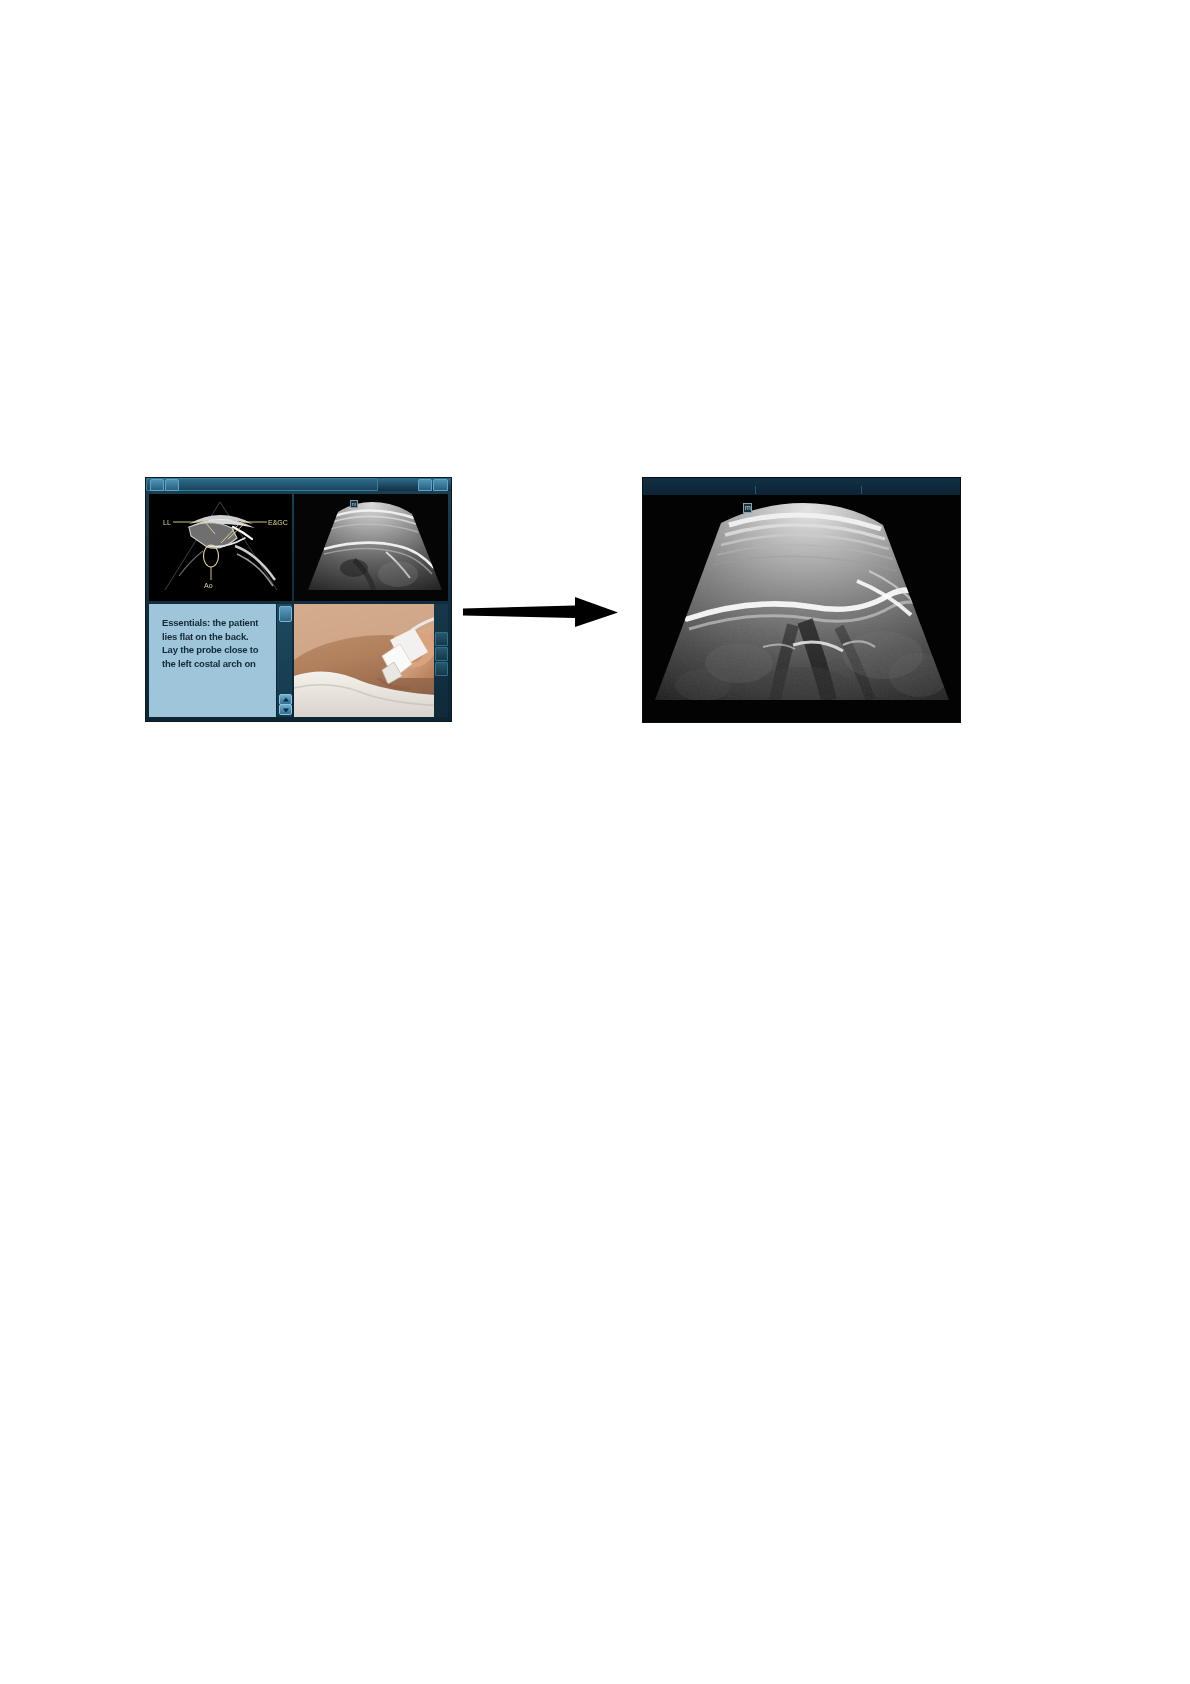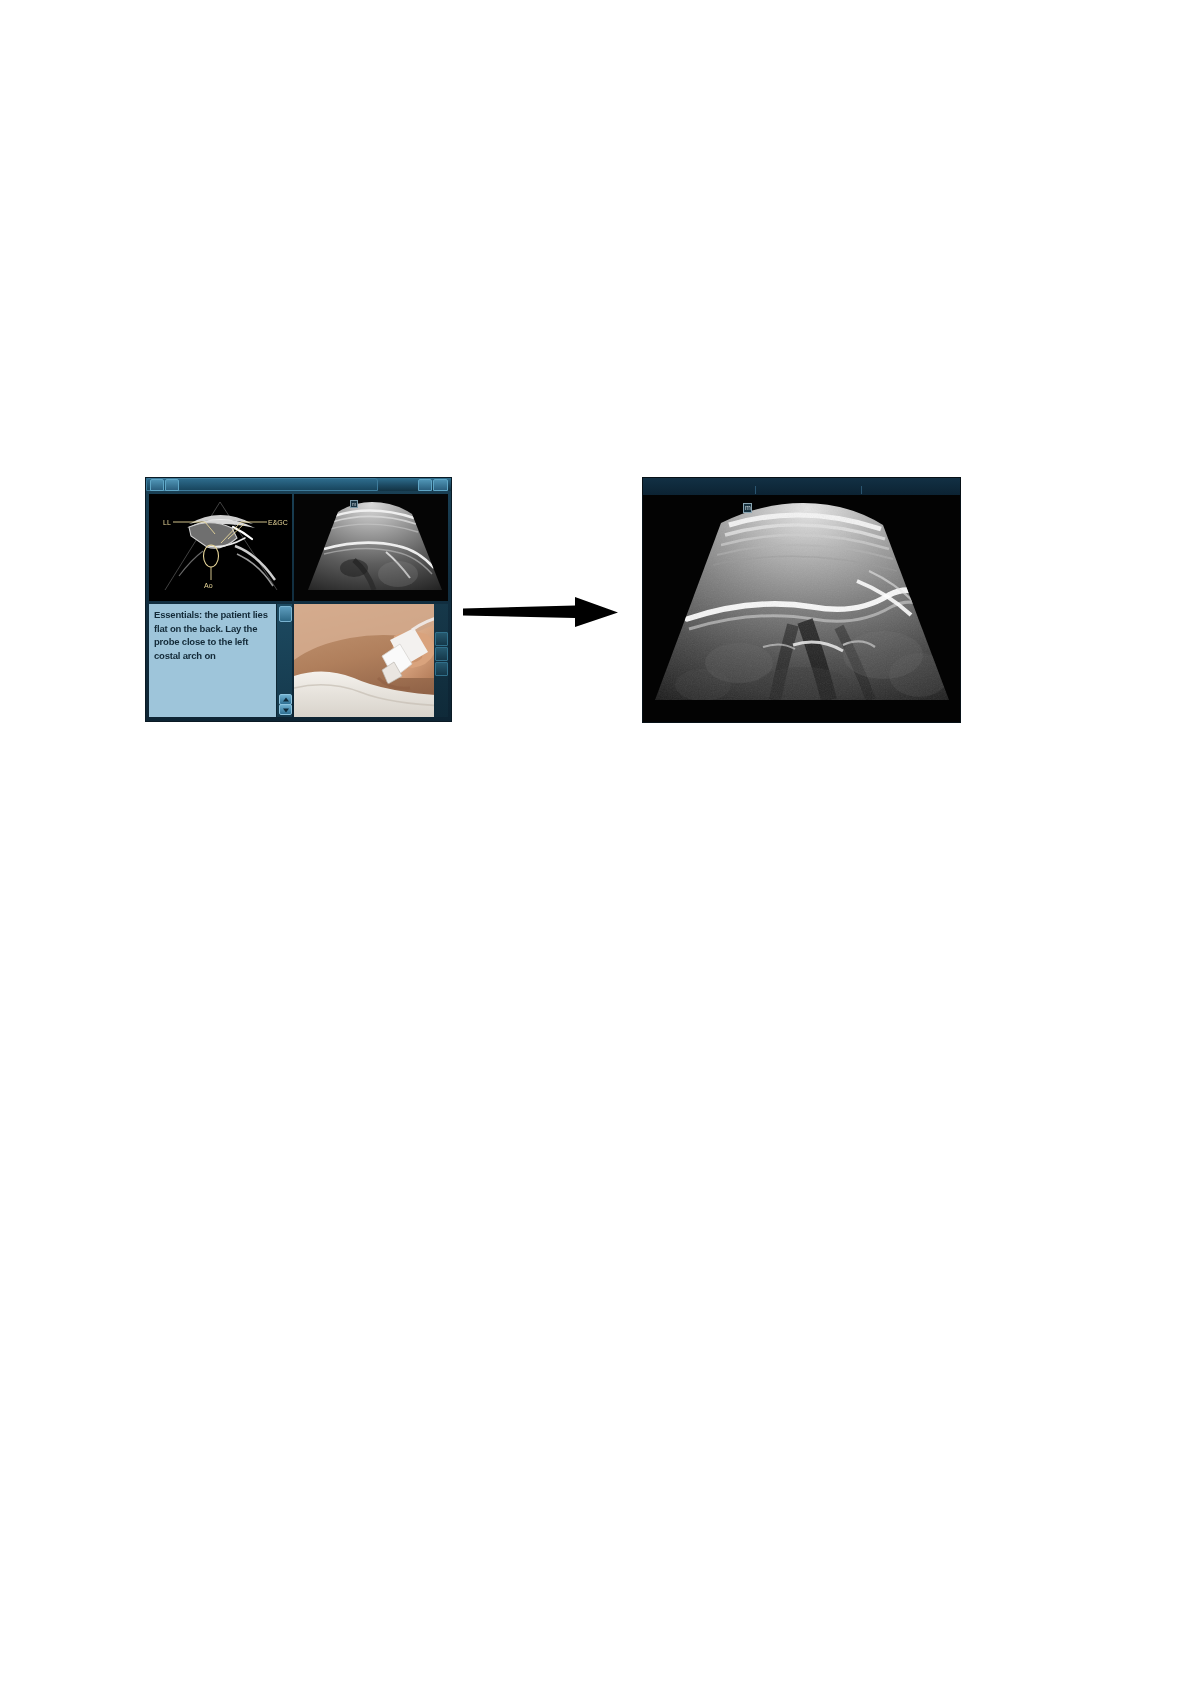--- a/index.html
+++ b/index.html
@@ -53,21 +53,21 @@
   }
 
   
   .text-scroll-area{
     position:absolute;left:0;top:0;width:128px;height:113px;
     padding:4px 3px 0 5px;box-sizing:border-box;
   }
   .essentials-text{
     font-family:"Liberation Sans",sans-serif;
     font-weight:bold;color:#132a38;font-size:9.5px;line-height:13.6px;
-    letter-spacing:-0.2px;margin:0;
+    letter-spacing:-0.2px;margin:8px;
   }
   .scrollbar{
     position:absolute;right:0;top:0;width:15px;height:113px;
     background:linear-gradient(180deg,#1d4a61 0%,#15394c 100%);
     border-left:1px solid #0d2735;
   }
   .scroll-thumb{
     position:absolute;left:2px;top:2px;width:11px;height:14px;border-radius:2px;
     background:linear-gradient(180deg,#5d9cbd 0%,#2d6886 100%);
     border:1px solid #79b3d0;

